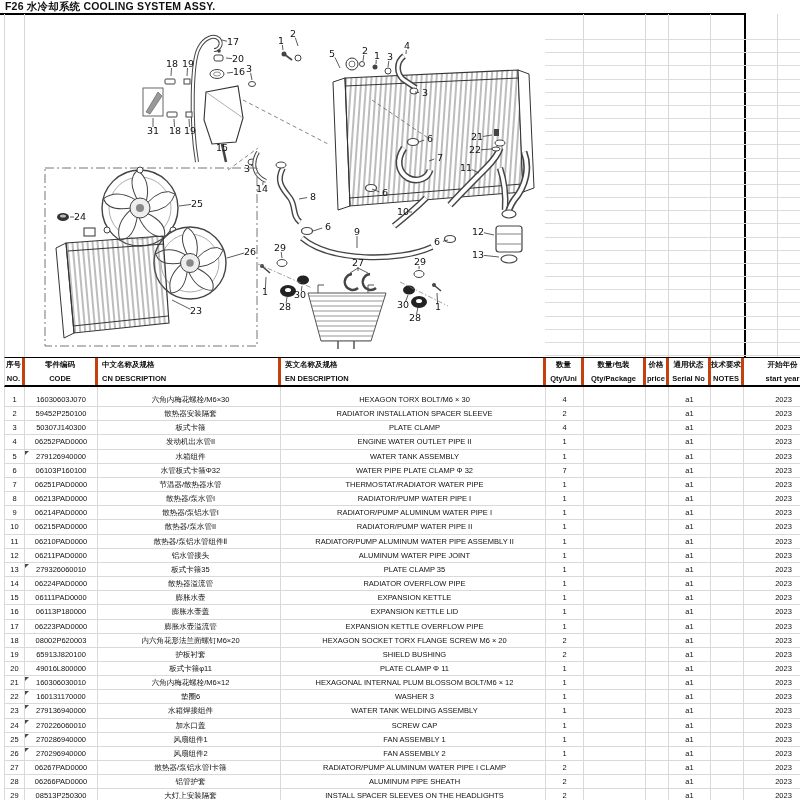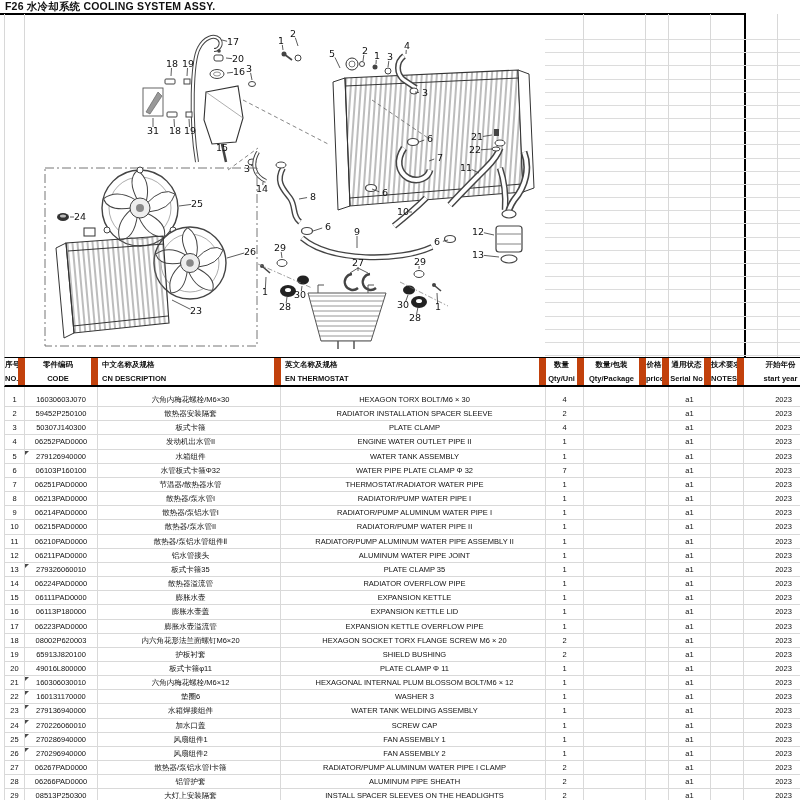--- a/index.html
+++ b/index.html
@@ -21,21 +21,21 @@
     position:absolute;transform:translate(-50%,-50%);
     font-family:"DejaVu Sans",sans-serif;font-size:9.5px;color:#111;
     background:rgba(255,255,255,.0);line-height:1;pointer-events:auto;
   }
   
   #parts-table{position:absolute;left:4px;top:357px;width:796px;overflow:hidden;background:#fff;}
   .tgrid{display:grid;grid-template-columns:20px 73px 183px 265px 38px 62px 23px 42px 33px 80px;}
   #thead{border-top:1.5px solid #000;border-bottom:2px solid #000;border-left:1px solid #d9d9d9;}
   .hcell{
     font-size:7.5px;font-weight:bold;text-align:center;
-    border-right:7px solid #c2410c;height:27px;overflow:hidden;white-space:nowrap;
+    border-right:3px solid #c2410c;height:27px;overflow:hidden;white-space:nowrap;
   }
   .hcell div{height:13.5px;line-height:14px;}
   .hcell.al{text-align:left;padding-left:4px;}
   #tgap .cell{height:6px;border-bottom:none;}
   #trows{border-left:1px solid #d9d9d9;}
   #tgap{border-left:1px solid #d9d9d9;}
   .cell{
     position:relative;font-size:7.5px;height:13.16px;line-height:13.2px;
     border-right:1px solid #d9d9d9;border-bottom:1px solid #d9d9d9;
     overflow:hidden;white-space:nowrap;text-align:center;
@@ -364,21 +364,21 @@
     <div class="hcell">
         <div>零件编码</div>
         <div>CODE</div>
       </div>
     <div class="hcell al">
         <div>中文名称及规格</div>
         <div>CN DESCRIPTION</div>
       </div>
     <div class="hcell al">
         <div>英文名称及规格</div>
-        <div>EN THERMOSTAT</div>
+        <div>EN DESCRIPTION</div>
       </div>
     <div class="hcell">
         <div>数量</div>
         <div>Qty/Uni</div>
       </div>
     <div class="hcell">
         <div>数量/包装</div>
         <div>Qty/Package</div>
       </div>
     <div class="hcell">

